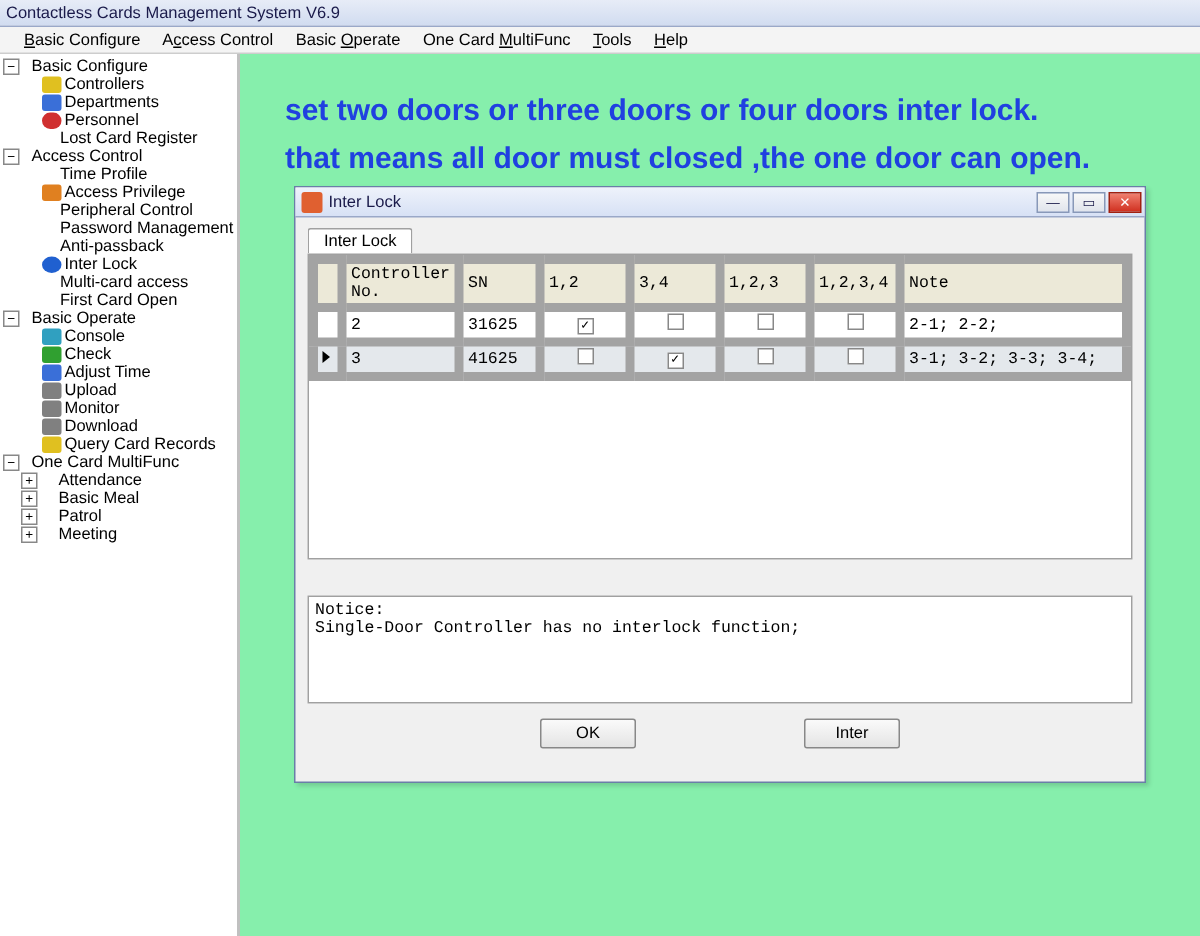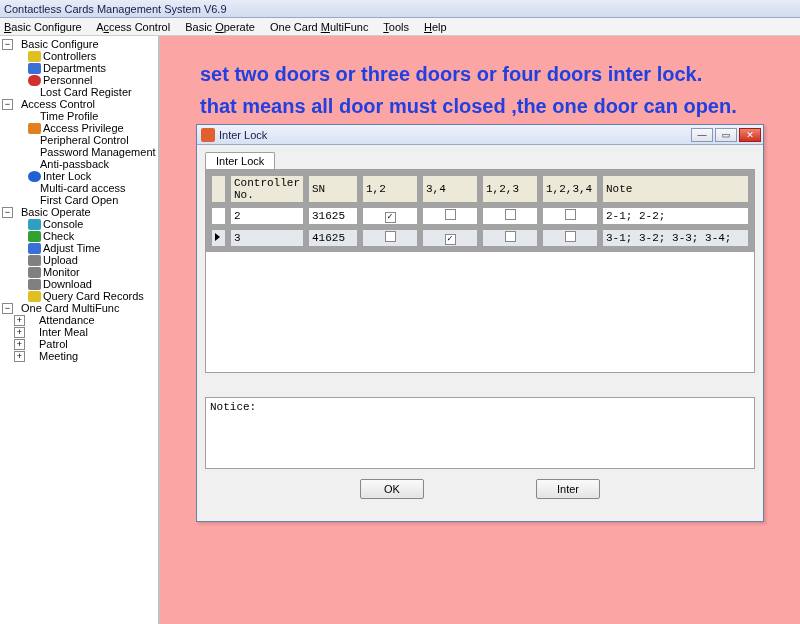--- a/index.html
+++ b/index.html
@@ -17,21 +17,21 @@
   line-height: 18px;
   padding-left: 4px;
   font-size: 11px;
   color: #1a1a4a;
   border-bottom: 1px solid #9aa8c8;
 }
 .menubar {
   background: #f4f4f4;
   height: 18px;
   line-height: 18px;
-  padding-left: 4px;
+  padding-left: 16px;
   border-bottom: 1px solid #cdcdcd;
   font-size: 11px;
 }
 .menubar span { margin-right: 12px; cursor: default; }
 .menubar span u { text-decoration: underline; }
 .main {
   display: flex;
   height: calc(624px - 36px);
 }
 .tree {
@@ -73,23 +73,23 @@
 .ico-blue { background:#3a6fd8; border-radius:2px; }
 .ico-orange { background:#e08020; border-radius:2px; }
 .ico-red { background:#d03030; border-radius:6px; }
 .ico-yellow { background:#e0c020; border-radius:2px; }
 .ico-green { background:#30a030; border-radius:2px; }
 .ico-gray { background:#808080; border-radius:2px; }
 .ico-cyan { background:#30a0c0; border-radius:2px; }
 .ico-info { background:#2060d0; border-radius:50%; }
 .content {
   flex: 1;
-  background: #fca5a5;
+  background: #86efac;
   position: relative;
-  padding-left: 16px;
+  padding-left: 6px;
 }
 .annotation {
   color: #2040e0;
   font-family: Arial, sans-serif;
   font-weight: bold;
   font-size: 20px;
   margin-top: 22px;
   margin-left: 24px;
   line-height: 1.6;
 }
@@ -348,21 +348,21 @@
     <div class="tree-row">
         <span class="spacer" style="width:12px"></span>
         <span class="exp">+</span>
         <span class="spacer" style="width:12px"></span>
         <span>Attendance</span>
       </div>
     <div class="tree-row">
         <span class="spacer" style="width:12px"></span>
         <span class="exp">+</span>
         <span class="spacer" style="width:12px"></span>
-        <span>Inter Meal</span>
+        <span>Basic Meal</span>
       </div>
     <div class="tree-row">
         <span class="spacer" style="width:12px"></span>
         <span class="exp">+</span>
         <span class="spacer" style="width:12px"></span>
         <span>Patrol</span>
       </div>
     <div class="tree-row">
         <span class="spacer" style="width:12px"></span>
         <span class="exp">+</span>
@@ -423,20 +423,21 @@
                 <td class="chk"><span>✓</span></td>
                 <td class="chk"><span></span></td>
                 <td class="chk"><span></span></td>
                 <td>3-1;  3-2;  3-3;  3-4;</td>
               </tr>
             </tbody>
           </table>
         </div>
         <div class="notice">
           <div>Notice:</div>
+          <div>Single-Door Controller has no interlock function;</div>
         </div>
         <div class="buttons">
           <button class="btn"><span>OK</span></button>
           <button class="btn"><span>Inter</span></button>
         </div>
       </div>
     </div>
   </div>
 </div>
 

